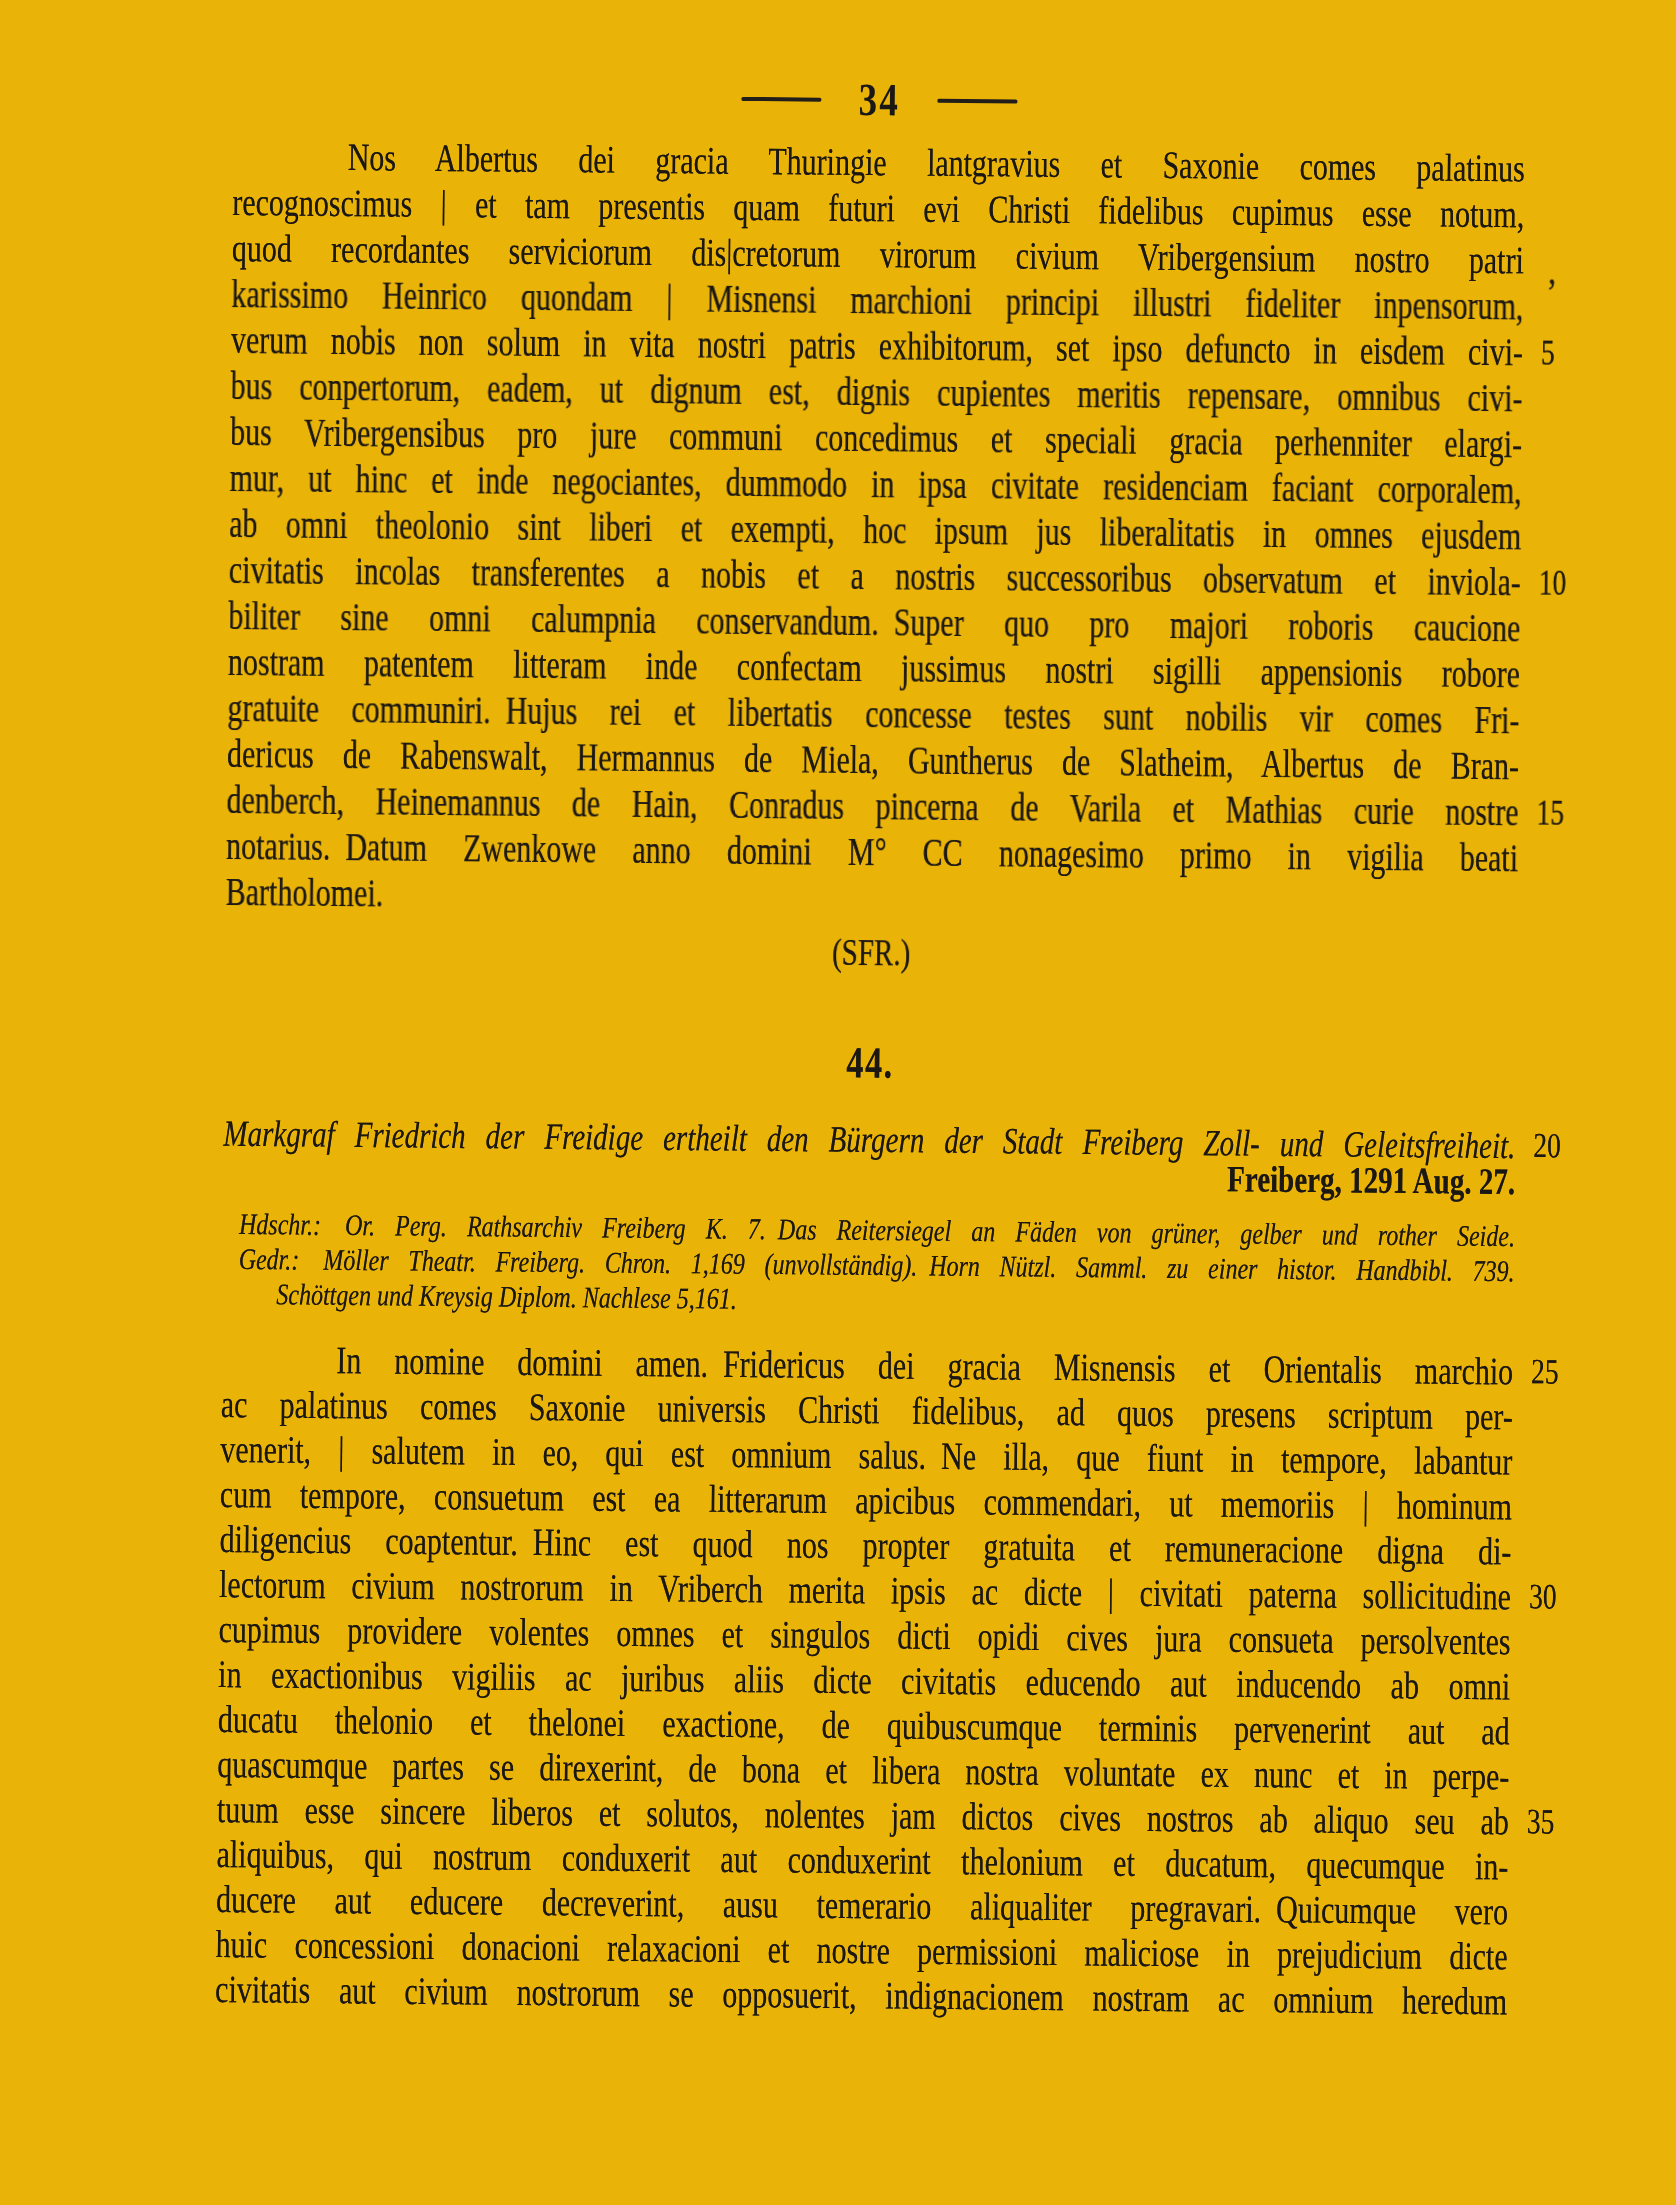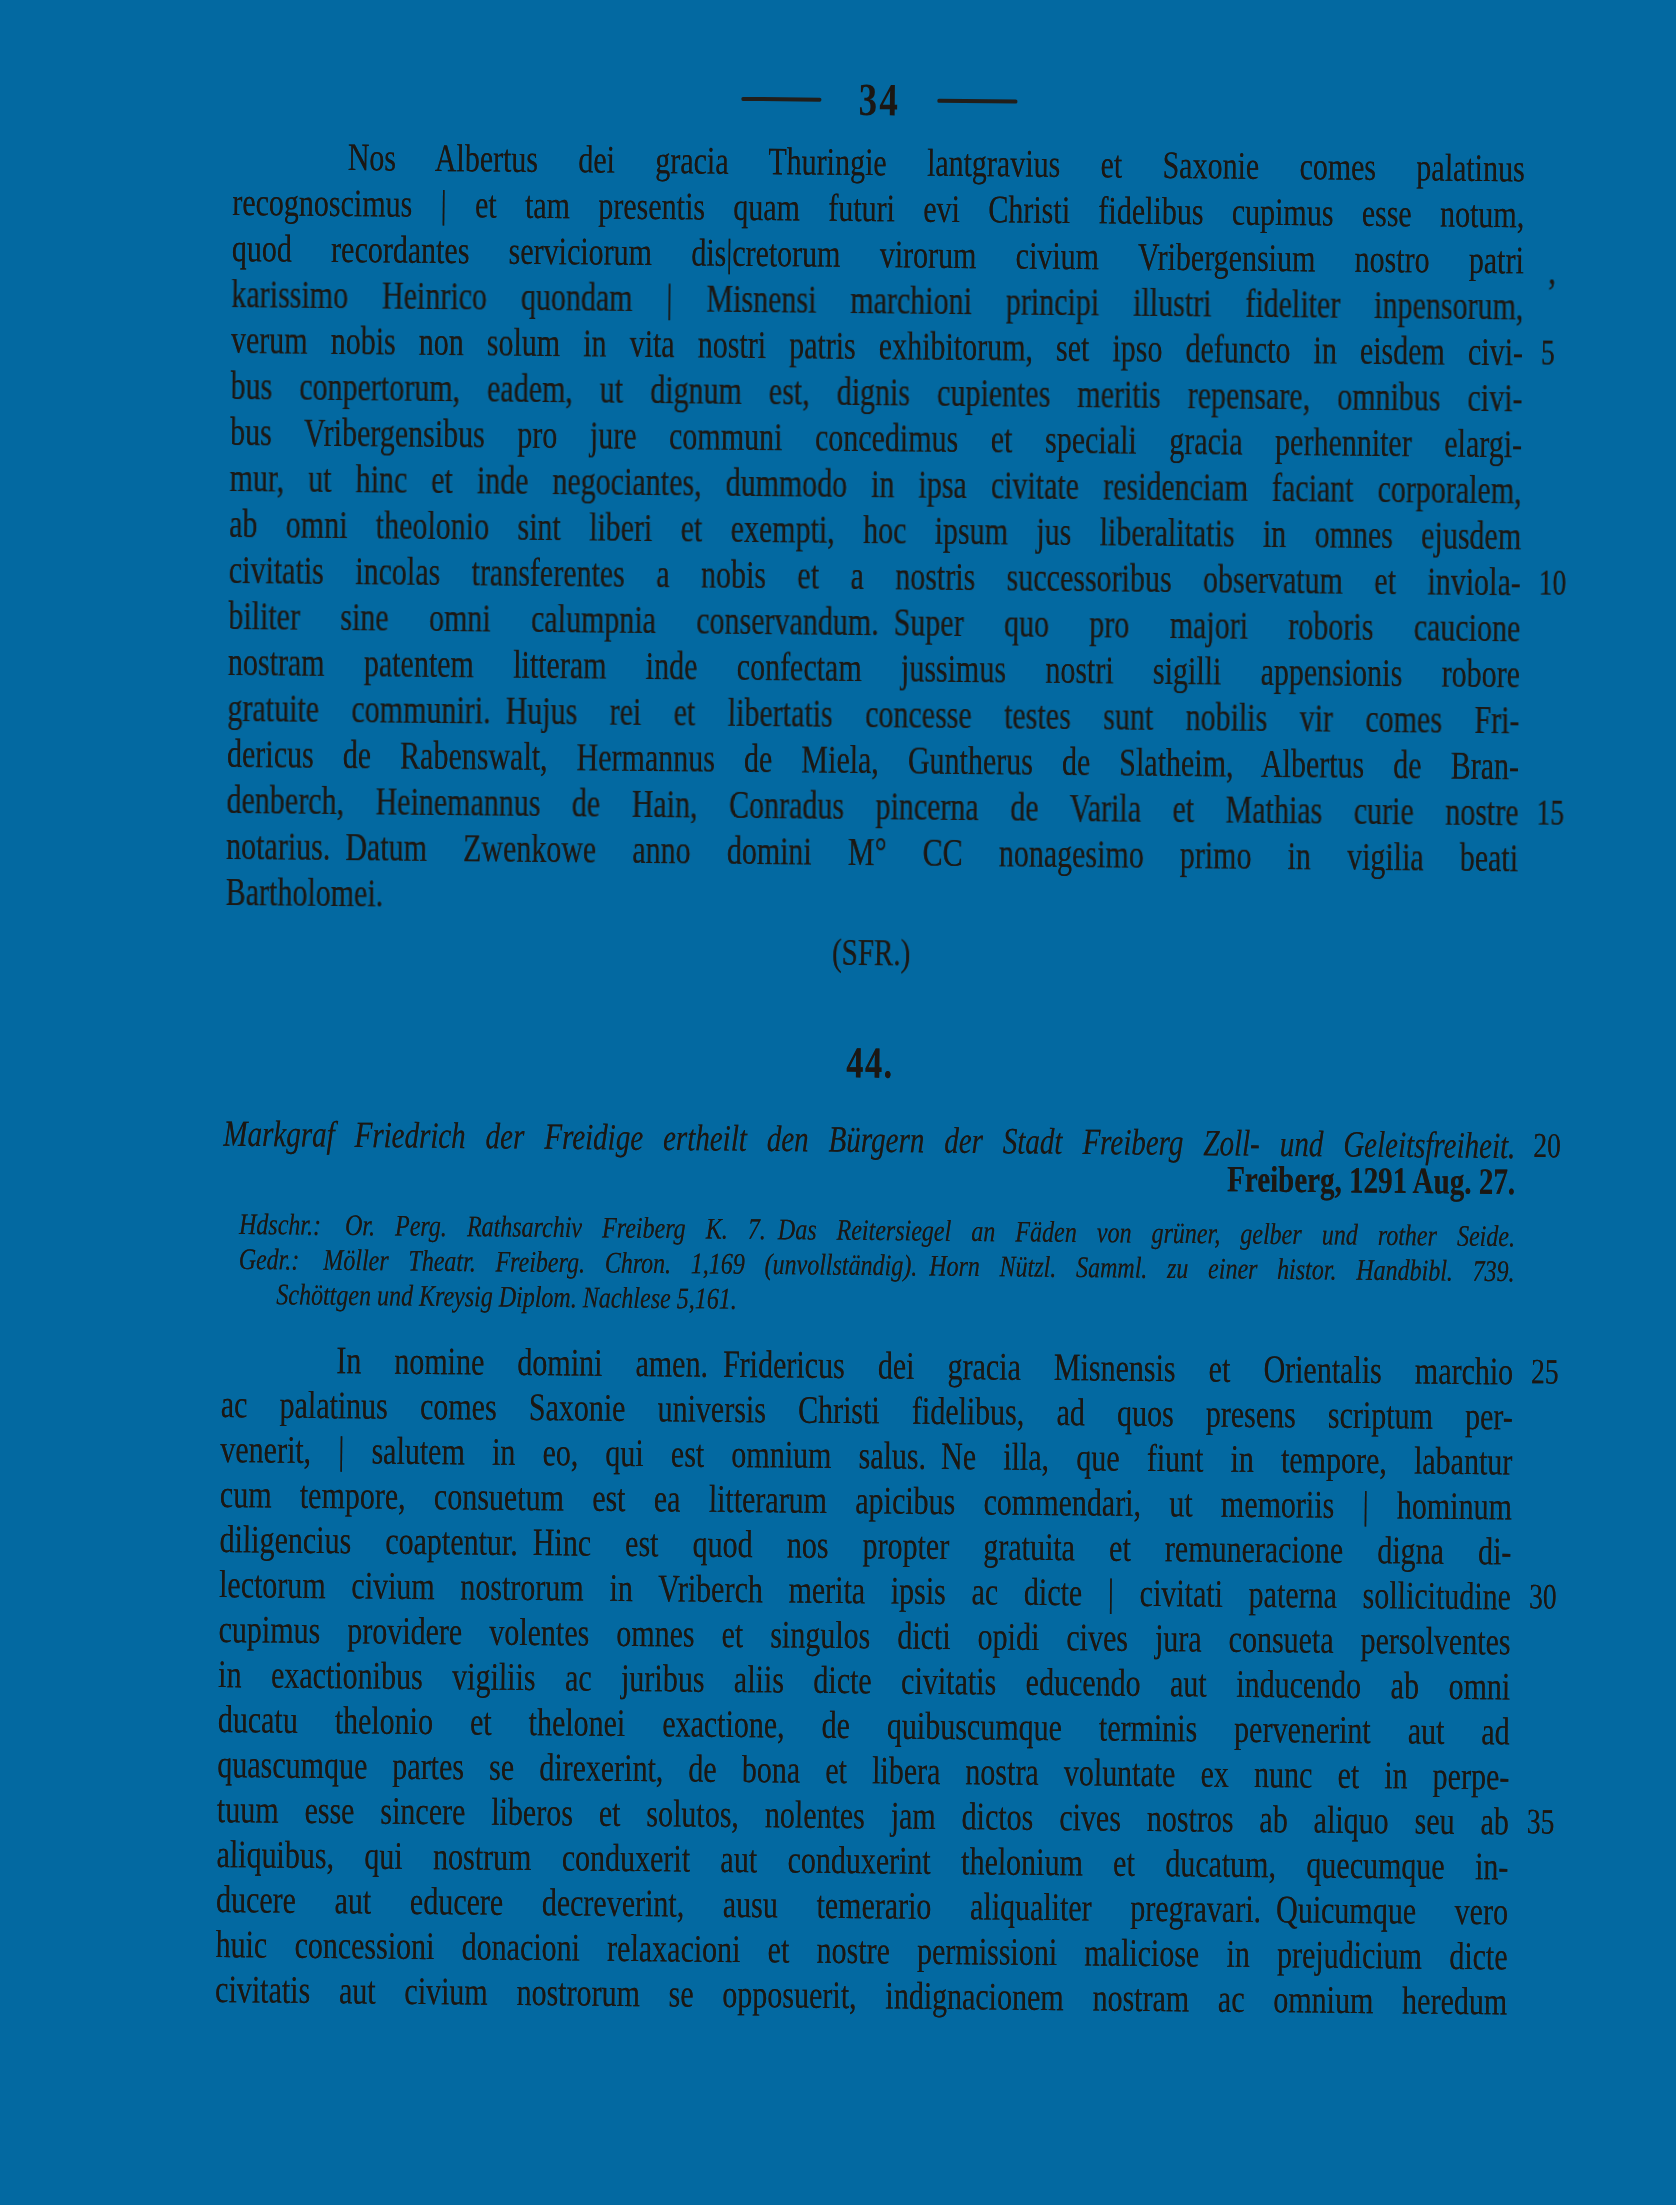--- a/index.html
+++ b/index.html
@@ -3,21 +3,21 @@
 <meta charset="utf-8">
 <style>
   html, body { margin: 0; padding: 0; }
   body {
     width: 1677px; height: 2205px;
     background: #fcfcfb;
     overflow: hidden;
     font-family: "Liberation Serif", serif;
     color: #1b1713;
   }
-  .page { position: relative; width: 1677px; height: 2205px; background: #0369a1; overflow: hidden; }
+  .page { position: relative; width: 1677px; height: 2205px; background: #eab308; overflow: hidden; }
   .tilt { position: absolute; top: 0; left: 0; width: 1677px;
           transform: rotate(0.55deg); transform-origin: 233px 137px; }
   .col { width: 1292px; margin-left: 233px; position: relative; }
 
   .pagehead { margin-top: 74px; height: 38px; line-height: 38px; text-align: center; white-space: nowrap; }
   .rule { display: inline-block; width: 80px; height: 3.3px; background: #221e1a;
           vertical-align: middle; margin: 0 37px; border-radius: 1.6px; }
   .pagenum { display: inline-block; font-size: 37px; font-weight: bold; letter-spacing: 2.2px;
              vertical-align: middle; transform: scaleY(1.25); }
 

